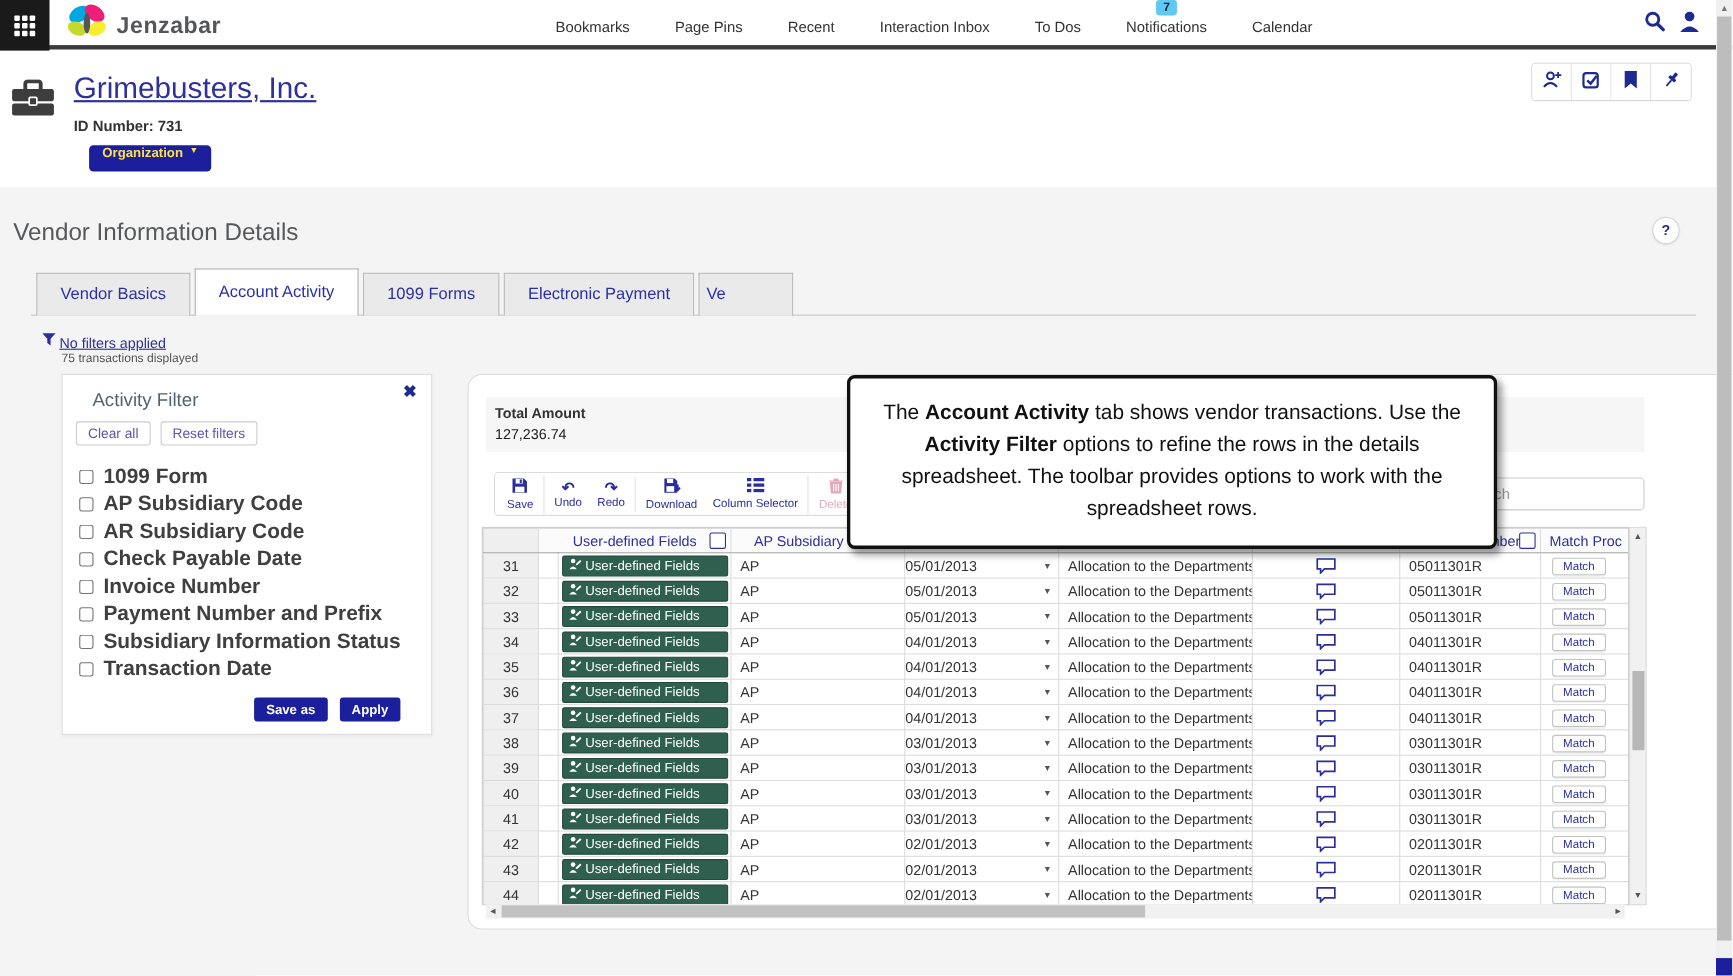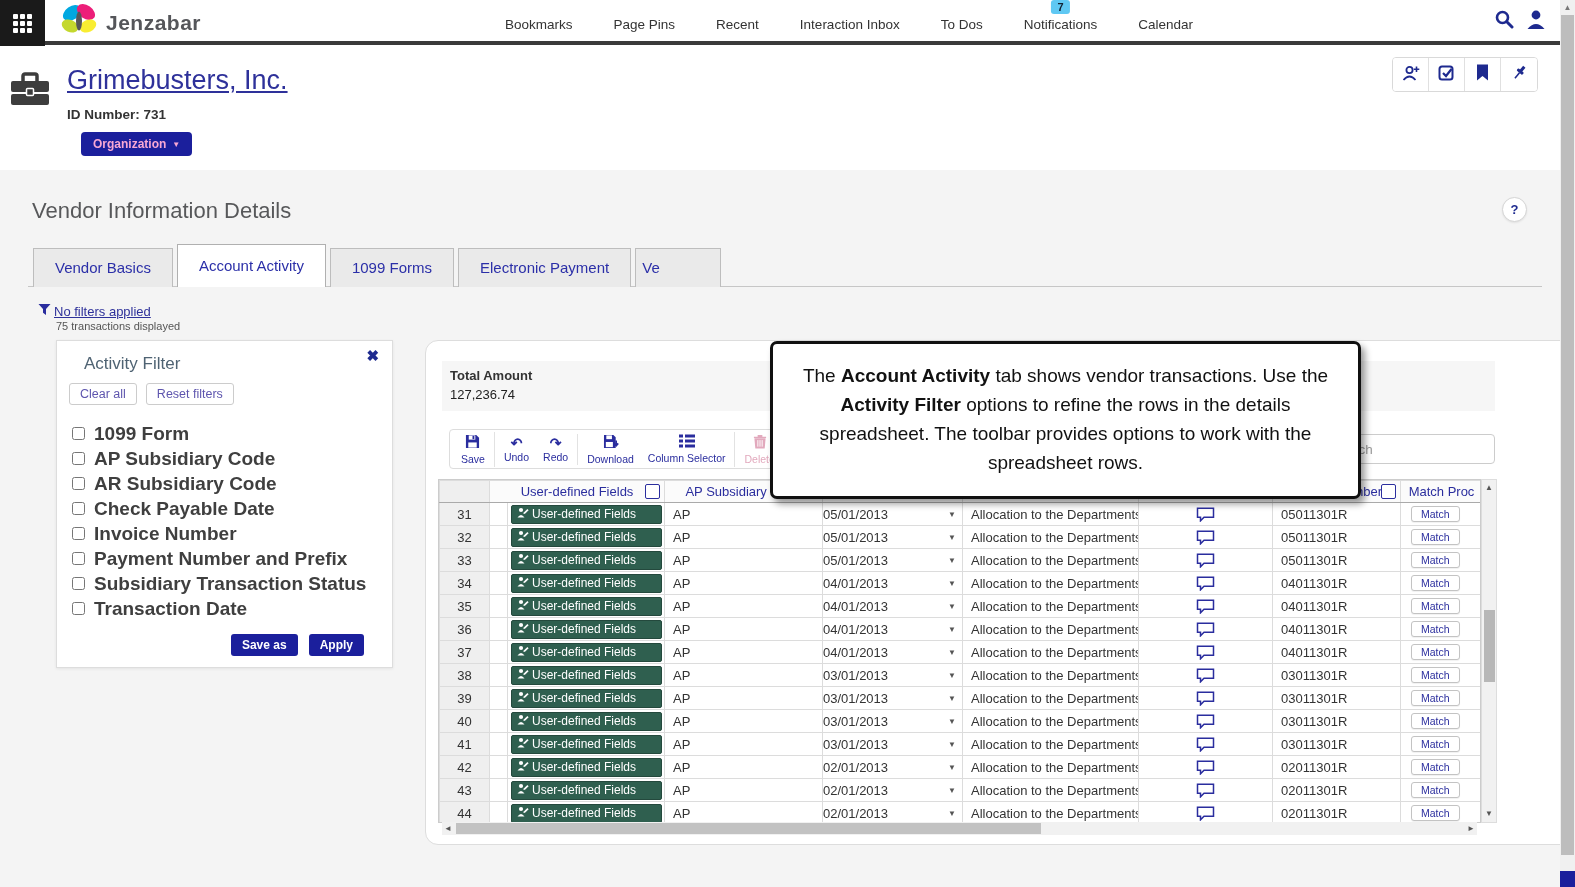--- a/index.html
+++ b/index.html
@@ -16,29 +16,29 @@
   .nav-item { font-size:13.5px; color:#333; cursor:pointer; position:relative; padding-top:8px; }
   .nav-badge { position:absolute; top:-9px; left:50%; transform:translateX(-50%); background:#5fc8f3; color:#123; font-size:11px; font-weight:bold; padding:1px 6px; border-radius:3px; }
   .nav-icons { position:absolute; right:30px; top:9px; display:flex; gap:13px; align-items:center; z-index:11; }
   .nav-icons > span { cursor:pointer; }
 
   
   .entity-header { position:absolute; left:0; top:45px; width:1561px; height:125px; background:#fff; }
   .briefcase { position:absolute; left:10px; top:27px; }
   .entity-name { position:absolute; left:67px; top:20px; font-size:27px; color:#2e319a; text-decoration:underline; cursor:pointer; }
   .entity-id { position:absolute; left:67px; top:62px; font-size:13.5px; font-weight:bold; color:#333; }
-  .org-btn { position:absolute; left:81px; top:87px; height:24px; padding:0 12px; background:#1b1f9c; border:none; border-radius:4px; color:#f9a8d4; font-size:12px; font-weight:bold; cursor:pointer; display:flex; align-items:center; gap:6px; font-family:"Liberation Sans",sans-serif; }
+  .org-btn { position:absolute; left:81px; top:87px; height:24px; padding:0 12px; background:#1b1f9c; border:none; border-radius:4px; color:#fde047; font-size:12px; font-weight:bold; cursor:pointer; display:flex; gap:6px; font-family:"Liberation Sans",sans-serif; }
   .org-caret { font-size:8px; }
   .page-actions { position:absolute; left:1392px; top:12px; height:35px; display:flex; background:#fff; border:1px solid #d9d9d9; border-radius:4px; overflow:hidden; }
   .pa-btn { width:36px; display:flex; align-items:center; justify-content:center; border-right:1px solid #e0e0e0; cursor:pointer; background:#fff; }
   .pa-btn:last-child { border-right:none; }
 
   
   .main-bg { position:absolute; left:0; top:170px; width:1575px; height:717px; background:#f4f4f4; }
-  .page-title { position:absolute; left:32px; top:28px; font-size:22px; color:#57585a; }
+  .page-title { position:absolute; left:12px; top:28px; font-size:22px; color:#57585a; }
   .help-btn { position:absolute; left:1502px; top:27px; width:25px; height:25px; border-radius:50%; background:#fff; border:1px solid #d5d5d5; color:#1e2a8f; font-weight:bold; font-size:13px; text-align:center; line-height:23px; cursor:pointer; box-shadow:0 1px 2px rgba(0,0,0,.08); }
 
   
   .tabs-underline { position:absolute; left:28px; top:116px; width:1514px; height:1px; background:#c6c6c6; }
   .tabs { position:absolute; left:33px; top:74px; height:43px; display:flex; align-items:flex-end; }
   .tab { height:39px; line-height:38px; padding:0 21px; margin-right:4px; background:#eaeaea; border:1px solid #bdbdbd; border-bottom:none; font-size:15px; color:#2b2fa8; cursor:pointer; white-space:nowrap; }
   .tab.active { height:43px; line-height:42px; background:#fff; position:relative; z-index:2; border-color:#b0b0b0; }
   .tab.partial { padding:0 60px 0 6px; }
 
   
@@ -281,21 +281,21 @@
             <span>Invoice Number</span>
           </label>
 
           <label class="fc-check">
             <input type="checkbox" style="">
             <span>Payment Number and Prefix</span>
           </label>
 
           <label class="fc-check">
             <input type="checkbox" style="">
-            <span>Subsidiary Transaction Status</span>
+            <span>Subsidiary Information Status</span>
           </label>
 
           <label class="fc-check">
             <input type="checkbox" style="">
             <span>Transaction Date</span>
           </label>
         </div>
       <div class="fc-actions">
         <button class="fc-solid-btn">Save as</button>
         <button class="fc-solid-btn">Apply</button>

